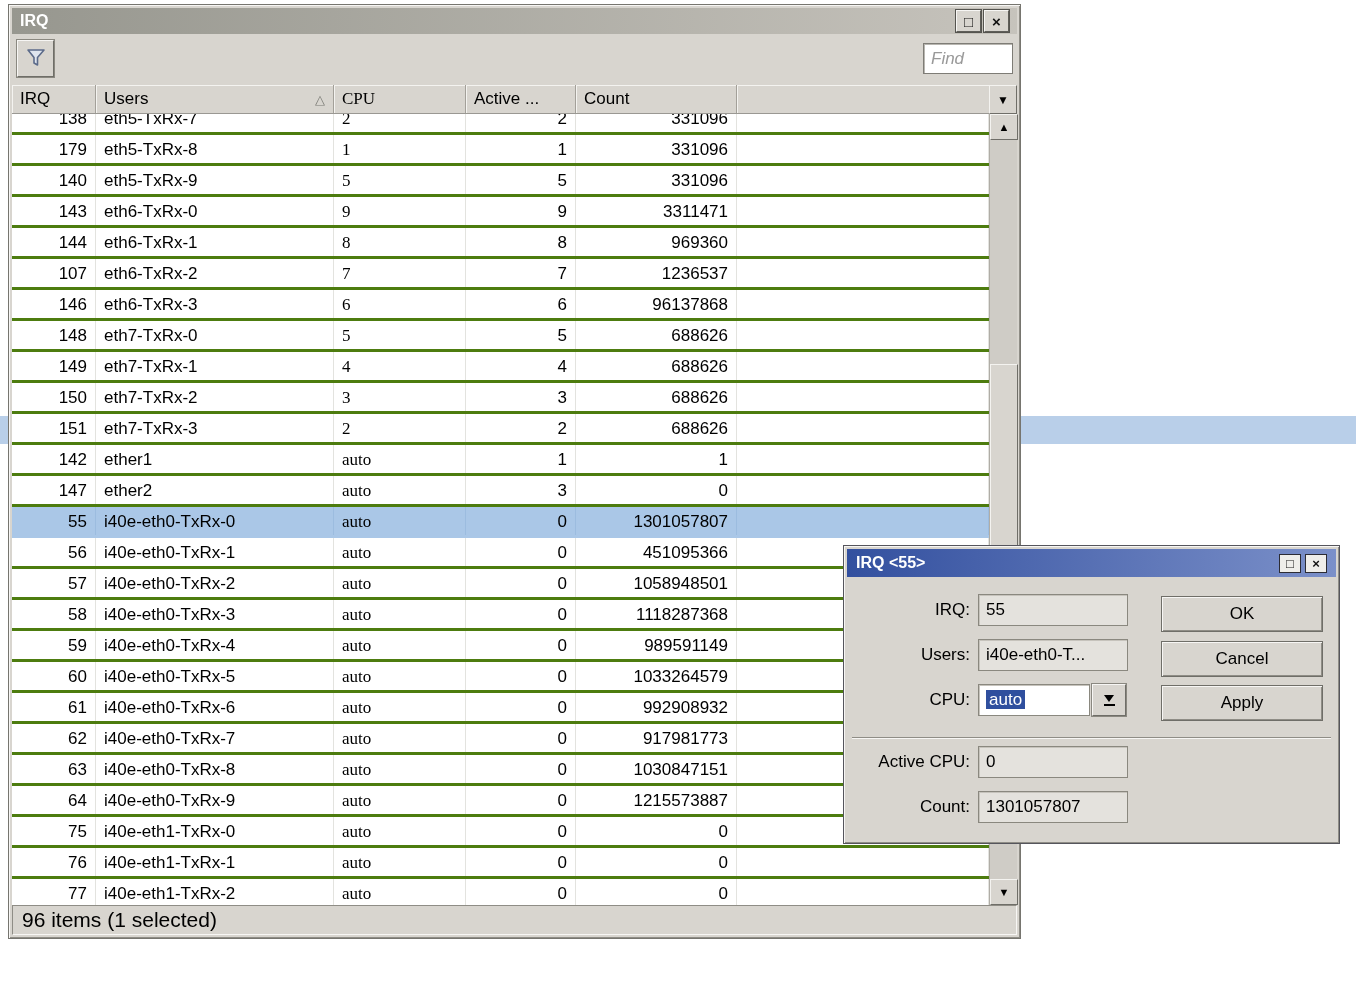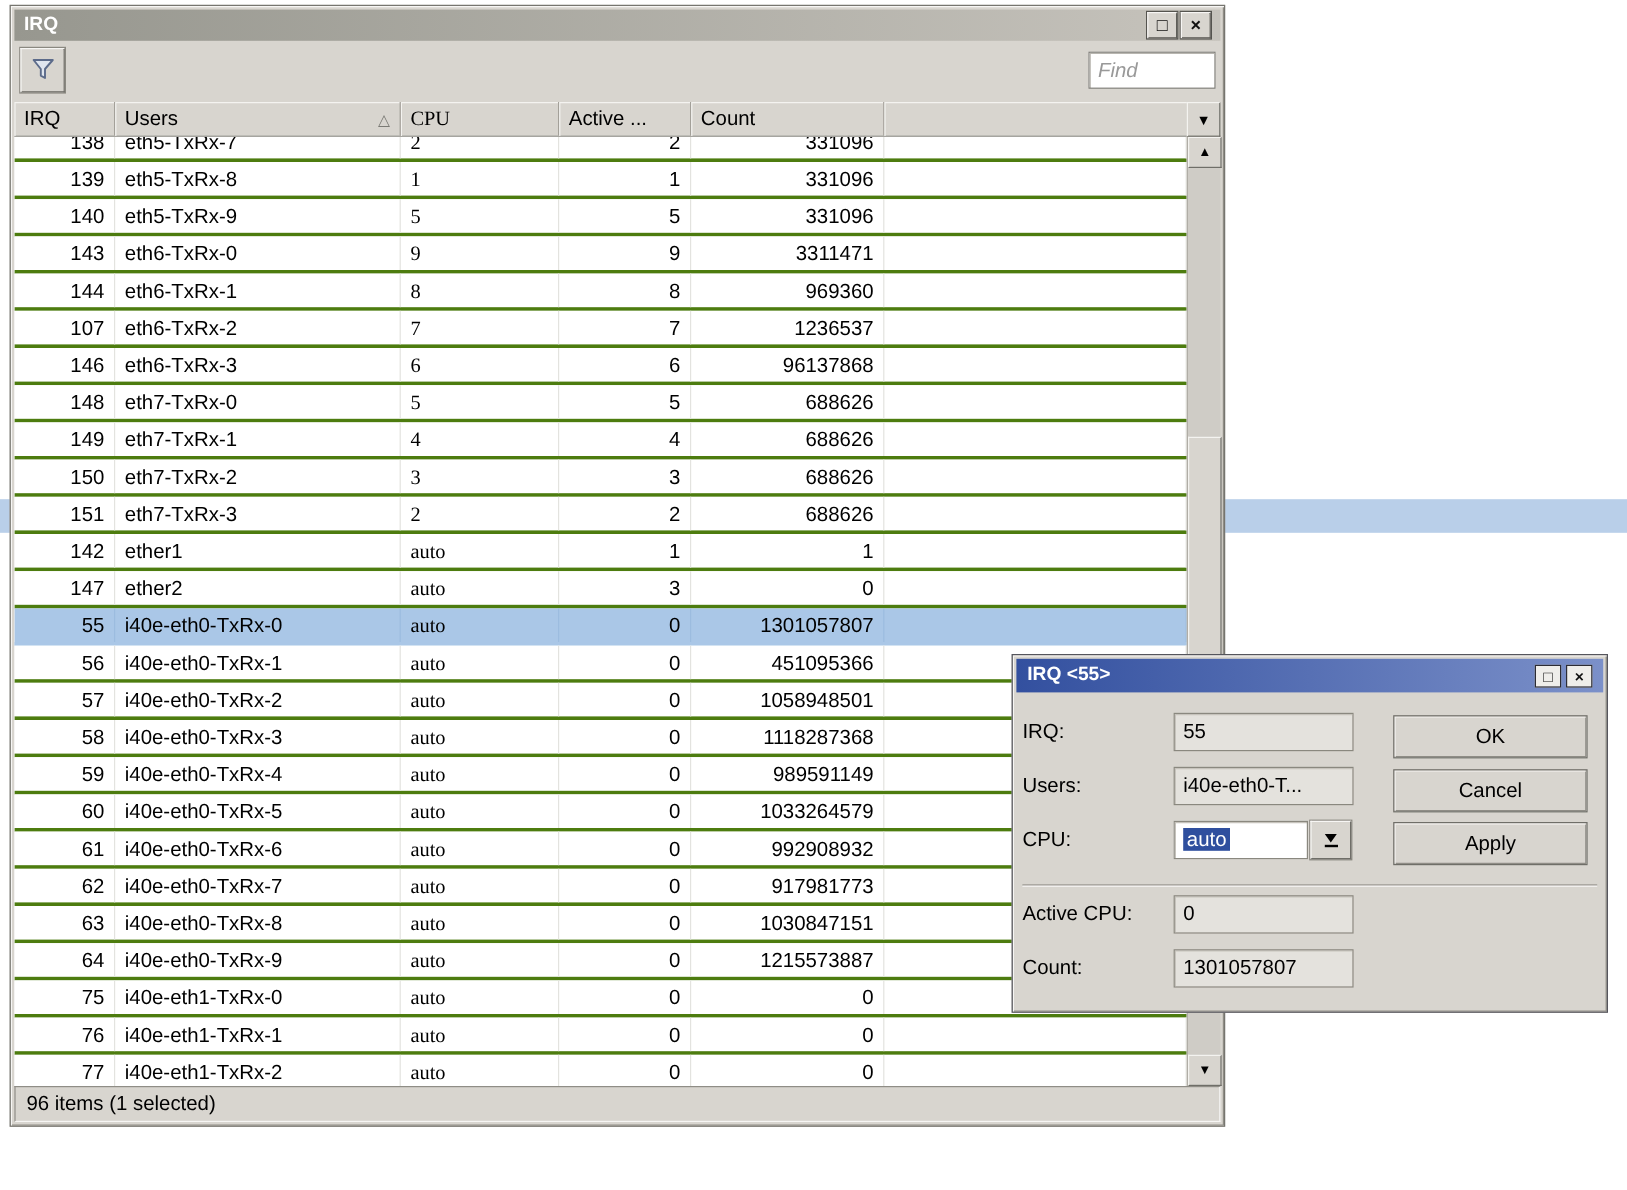--- a/index.html
+++ b/index.html
@@ -33,21 +33,21 @@
     font-size:15px; font-weight:bold; color:#111; line-height:1;
   }
   .toolbar { position:absolute; top:31px; left:3px; right:3px; height:46px; }
   .filter-btn {
     position:absolute; left:5px; top:4px; width:37px; height:37px;
     background:#d8d5cf; border:1px solid; border-color:#f7f6f4 #6f6e68 #6f6e68 #f7f6f4;
     box-shadow:0 0 0 1px #8a8880;
     display:flex; align-items:center; justify-content:center; cursor:pointer;
   }
   .find-input {
-    position:absolute; right:4px; top:7px; width:106px; height:31px;
+    position:absolute; right:4px; top:7px; width:90px; height:31px;
     border:1px solid #7e7c76; box-shadow:inset 1px 1px 0 #b8b6b0;
     background:#fff; font-family:"Liberation Sans", sans-serif;
     font-size:17px; padding:0 7px; outline:none;
   }
   .find-input::placeholder { color:#999; font-style:italic; }
 
   
   .grid-header {
     position:absolute; top:80px; left:3px; right:31px; height:29px;
     display:flex; background:#d8d5cf; border-bottom:1px solid #9a9893; z-index:2;
@@ -103,21 +103,21 @@
   .sbtn.down { bottom:0; }
   .vthumb {
     position:absolute; left:0; width:28px; top:250px; height:200px;
     background:#d8d5cf; border:1px solid; border-color:#f4f3f0 #6f6e68 #6f6e68 #f4f3f0;
     cursor:grab;
   }
 
   .statusbar {
     position:absolute; left:3px; right:3px; bottom:3px; height:30px;
     border:1px solid; border-color:#8f8d86 #f7f6f4 #f7f6f4 #8f8d86;
-    display:flex; align-items:center; padding:0 9px; font-size:17px;
+    display:flex; align-items:center; padding:0 9px; font-size:21px;
   }
 
   
   .dialog {
     position:absolute; left:843px; top:545px; width:497px; height:299px;
     background:#d8d5cf; border:1px solid #55555c; z-index:5;
     box-shadow: inset 1px 1px 0 #f7f6f4, inset -1px -1px 0 #8f8d86;
   }
   .dlg-title {
     position:absolute; top:3px; left:3px; right:3px; height:28px;
@@ -125,21 +125,21 @@
     color:#fff; font-weight:bold; font-size:16px;
     display:flex; align-items:center; padding:0 9px;
   }
   .dlg-btns { margin-left:auto; display:flex; gap:4px; }
   .dtbtn {
     width:22px; height:19px; background:#efeeea; border:1px solid #2c2c34;
     display:flex; align-items:center; justify-content:center;
     font-weight:bold; color:#111; font-size:13px; line-height:1; cursor:pointer;
   }
   .fld { position:absolute; left:8px; height:32px; display:flex; align-items:center; }
-  .fld .lbl { width:118px; text-align:left; margin-right:8px; font-size:17px; }
+  .fld .lbl { width:118px; text-align:right; margin-right:8px; font-size:17px; }
   .dlg-input {
     width:150px; height:32px; line-height:30px; padding:0 7px;
     background:#e4e2dd; border:1px solid #8a887f;
     box-shadow:inset 1px 1px 0 #c6c3bc;
     font-size:17px; white-space:nowrap; overflow:hidden;
   }
   .dlg-input.editable { width:112px; background:#fff; }
   .sel-text { background:#2f4f9e; color:#fff; padding:0 3px; }
   .combo-btn {
     width:34px; height:32px; margin-left:2px; background:#d8d5cf;
@@ -225,21 +225,21 @@
     <div class="rows">
         <div class="trow">
           <div class="tcell c-irq num">138</div>
           <div class="tcell c-users">eth5-TxRx-7</div>
           <div class="tcell c-cpu">2</div>
           <div class="tcell c-active num">2</div>
           <div class="tcell c-count num">331096</div>
           <div class="tcell c-rest"></div>
         </div>
         <div class="trow">
-          <div class="tcell c-irq num">139</div>
+          <div class="tcell c-irq num">179</div>
           <div class="tcell c-users">eth5-TxRx-8</div>
           <div class="tcell c-cpu">1</div>
           <div class="tcell c-active num">1</div>
           <div class="tcell c-count num">331096</div>
           <div class="tcell c-rest"></div>
         </div>
         <div class="trow">
           <div class="tcell c-irq num">140</div>
           <div class="tcell c-users">eth5-TxRx-9</div>
           <div class="tcell c-cpu">5</div>

